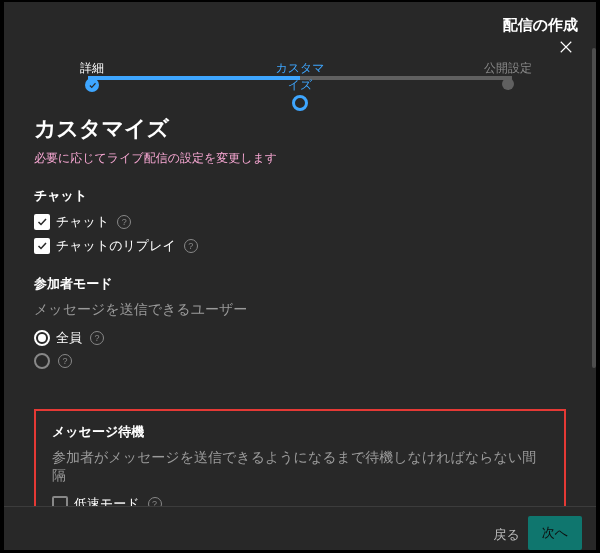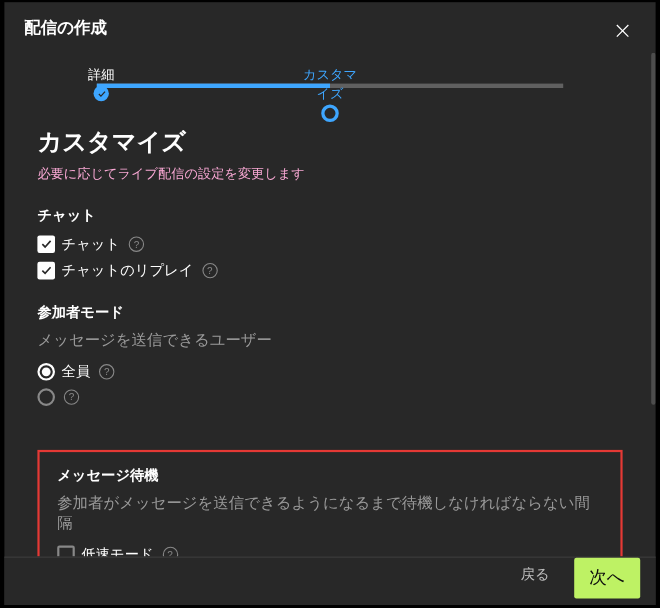--- a/index.html
+++ b/index.html
@@ -13,23 +13,24 @@
   .sheet {
     position: absolute;
     left: 4px; top: 2px;
     width: 592px;
     height: 548px;
     background: #282828;
     color: #fff;
   }
   .titlebar {
     display: flex;
-    align-items: flex-start;
+    align-items: flex-end;
     justify-content: space-between;
     padding: 14px 18px 10px 18px;
+    flex-direction: column;
   }
   .titlebar h1 { font-size: 15px; font-weight: 600; }
   .close-btn { width: 24px; height: 24px; display:flex; align-items:center; justify-content:center; cursor:pointer; color:#fff; }
   .close-btn svg { width:18px; height:18px; stroke:#fff; stroke-width:1.5; }
 
   .body-scroll {
     position:absolute;
     left:0; right:0; top:46px; bottom:44px;
     overflow:hidden;
     padding: 6px 30px 0 30px;
@@ -113,27 +114,27 @@
     border-radius:4px;
     padding:4px 10px 6px 10px;
   }
   .sec-field .unit { font-size:10px; color:#9a9a9a; }
   .sec-field .val { font-size:13px; color:#6b6b6b; margin-top:1px; }
 
   
   .footer {
     position:absolute; left:0; right:0; bottom:0; height:44px;
     border-top:1px solid #3c3c3c;
-    display:flex; align-items:flex-start; justify-content:flex-end;
-    padding:0 14px; gap:14px;
+    display:flex; align-items:flex-end; justify-content:flex-end;
+    padding:0 14px; 
     background:#282828;
   }
   .btn-back { font-size:13px; color:#bbbbbb; cursor:pointer; padding:6px 8px; }
   .btn-next {
-    font-size:16px; color:#0d0d0d; background:#bef264;
+    font-size:13px; color:#0d0d0d; background:#0f766e;
     padding:8px 14px; border-radius:2px; cursor:pointer; font-weight:500;
   }
 </style>
 </head>
 <body>
 
 <div class="sheet">
 
   <div class="titlebar">
     <h1>配信の作成</h1>
@@ -156,20 +157,24 @@
         <div class="step-dot">
           <svg viewBox="0 0 24 24">
               <path d="M5 12 L10 17 L20 6"></path>
             </svg>
         </div>
       </div>
       <div class="step s2 active">
         <span class="step-label">カスタマイズ</span>
         <div class="step-dot"></div>
       </div>
+      <div class="step s3 pending">
+        <span class="step-label">公開設定</span>
+        <div class="step-dot"></div>
+      </div>
     </div>
 
     <div class="page-title">カスタマイズ</div>
     <div class="page-sub">必要に応じてライブ配信の設定を変更します</div>
 
     <div class="section-label">チャット</div>
 
     <div class="opt-row">
       <span class="ck checked">
         <svg viewBox="0 0 24 24">

